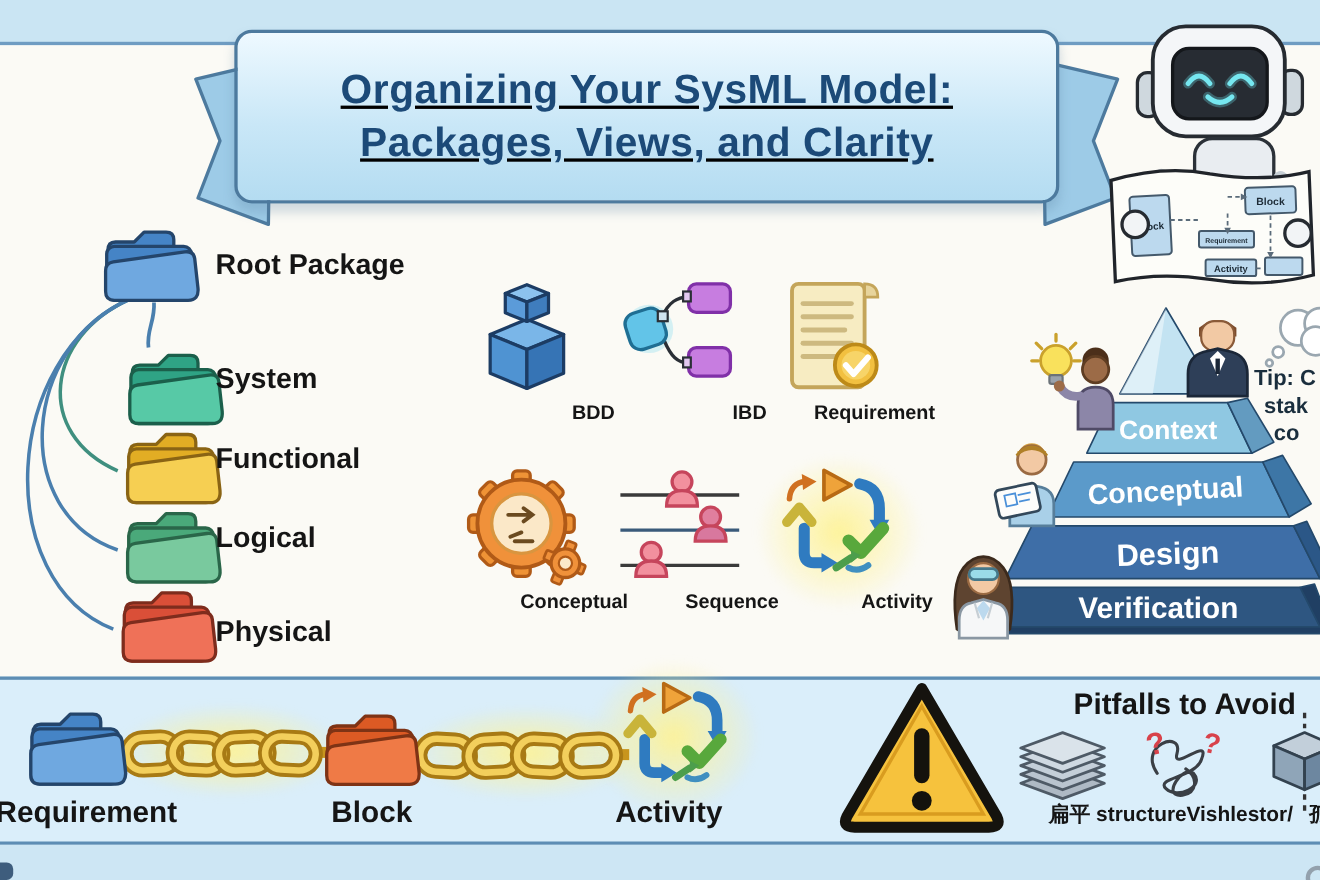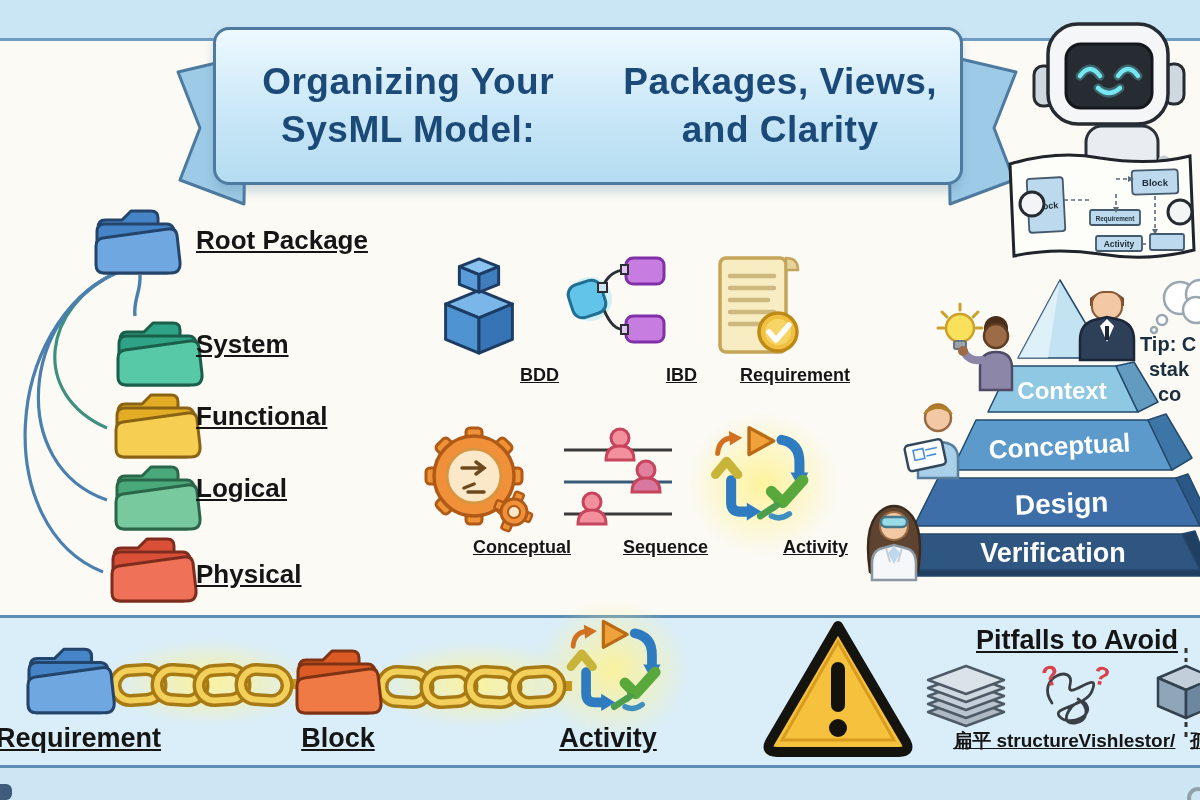--- a/index.html
+++ b/index.html
@@ -1,29 +1,29 @@
 <!DOCTYPE html>
 <html><head>
 <meta charset="utf-8">
 <style>
   html,body{margin:0;padding:0;background:#e8e8e8;}
   #canvas{position:relative;width:1200px;height:800px;margin:0 auto;overflow:hidden;
           background:#fbfaf5;font-family:"Liberation Sans",sans-serif;}
-  .lbl{position:absolute;font-weight:bold;color:#151515;line-height:1.1;text-decoration:underline;}
+  .lbl{position:absolute;font-weight:bold;color:#151515;line-height:1.1;}
   .tree-lbl{font-size:26px;left:196px;}
   .icon-lbl{font-size:18px;text-align:right;}
   .bot-lbl{font-size:27px;top:724px;}
   .pit-lbl{font-size:19px;top:731px;white-space:nowrap;margin-left:44px;}
   .top-strip{position:absolute;top:0;left:0;width:1200px;height:38px;background:#cae5f3;border-bottom:3px solid #6f9cc2;}
   .bottom-band{position:absolute;top:615px;left:0;width:1200px;height:147px;background:#daeefa;border-top:3px solid #5d8db4;border-bottom:3px solid #5d8db4;}
   .bottom-footer{position:absolute;top:768px;left:0;width:1200px;height:32px;background:#cde6f4;}
   .banner-main{position:absolute;left:213px;top:27px;width:744px;height:152px;
      background:linear-gradient(180deg,#eef9ff,#c9e7f7 55%,#b4dcf1);
      border:3px solid #4d7a9e;border-radius:16px;box-shadow:0 7px 10px rgba(90,130,160,.28);
-     display:flex;flex-direction:row;justify-content:center;align-items:center;}
+     display:flex;flex-direction:column;justify-content:center;align-items:center;text-decoration:underline;}
   .banner-title{font-size:37px;font-weight:bold;color:#1c4a78;text-align:center;line-height:1.3;letter-spacing:.5px;}
   .glow{position:absolute;background:radial-gradient(closest-side,rgba(253,242,150,.95),rgba(253,242,150,0));filter:blur(4px);}
   .tip-text{position:absolute;left:1140px;top:332px;width:120px;font-size:20px;font-weight:bold;color:#1a2e3d;line-height:1.25;}
   .tip-text div:nth-child(2){padding-left:9px;}
   .tip-text div:nth-child(3){padding-left:18px;}
   .corner-frag-left{position:absolute;left:0;top:784px;width:12px;height:16px;background:#3e5d7d;border-radius:0 6px 6px 0;}
   .corner-frag-right{position:absolute;left:1187px;top:787px;width:14px;height:14px;border:4px solid #93a1ad;border-radius:50%;}
   svg{position:absolute;overflow:visible;}
 </style>
 </head>

